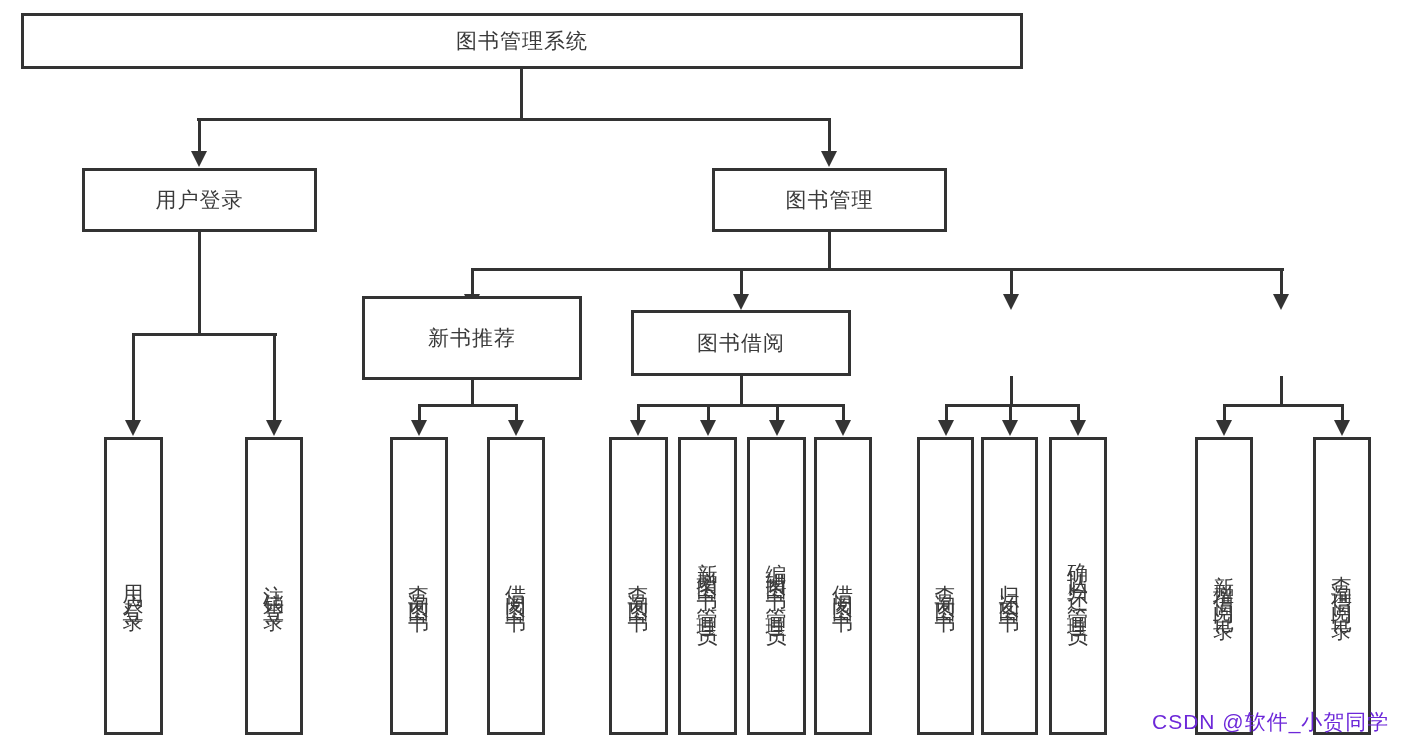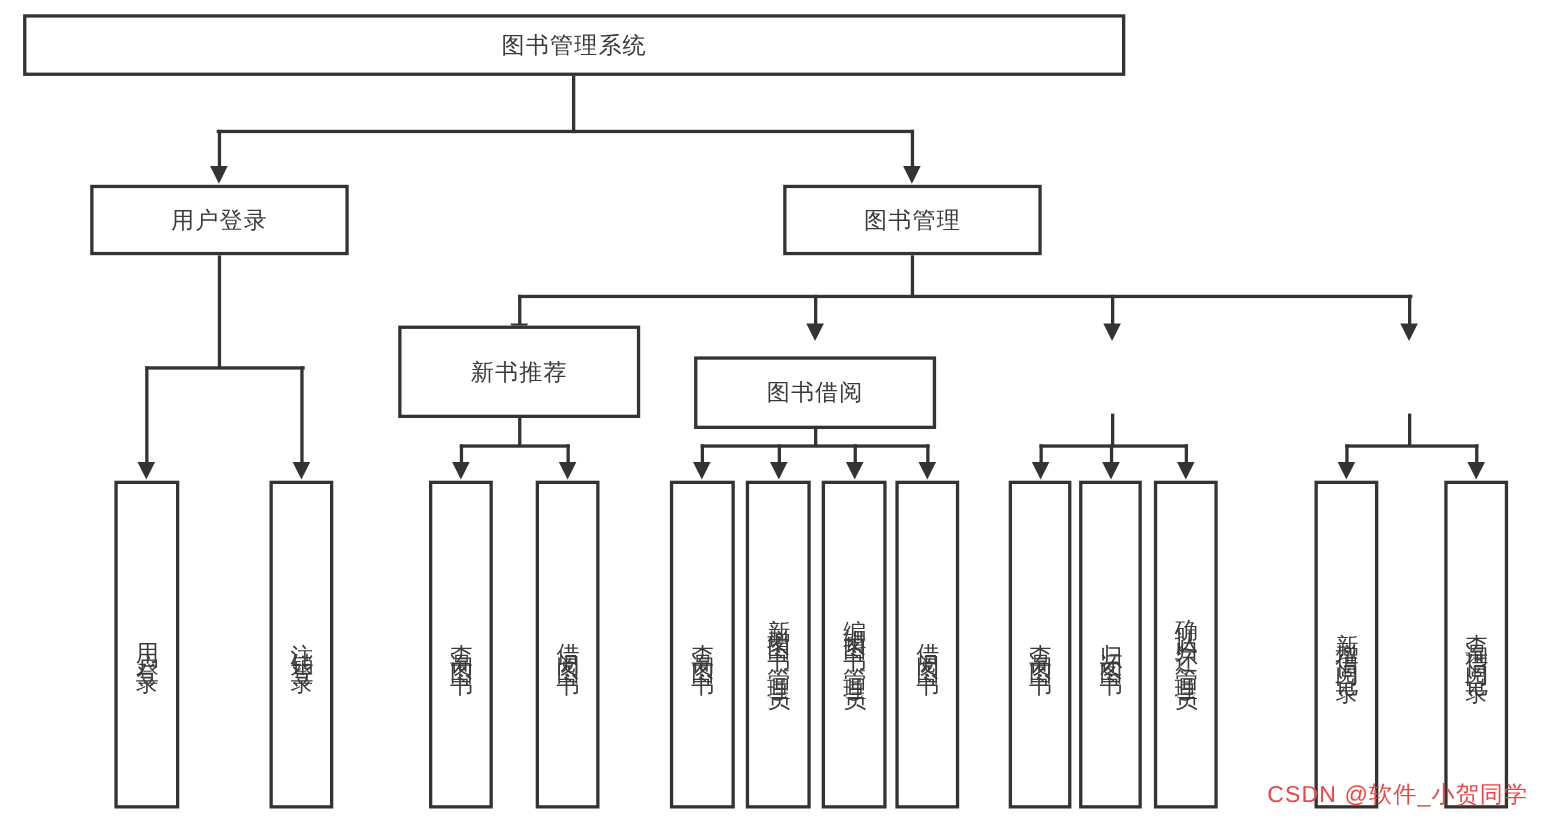--- a/index.html
+++ b/index.html
@@ -50,21 +50,21 @@
     height: 0;
     border-left: 8px solid transparent;
     border-right: 8px solid transparent;
     border-top: 16px solid #333333;
   }
   #watermark {
     position: absolute;
     left: 1152px;
     top: 708px;
     font-size: 21px;
-    color: #ef4444;
+    color: #6d28d9;
     letter-spacing: 1px;
     z-index: 5;
     white-space: nowrap;
   }
 </style>
 </head>
 <body>
 
 <div id="stage">
 
@@ -87,21 +87,21 @@
   <div class="ln" style="left:828px; top:232px; width:3px; height:38px;"></div>
   <div class="ln" style="left:471px; top:268px; width:813px; height:3px;"></div>
   <div class="arr" style="left:471px; top:268px; height:27px;"></div>
   <div class="arr" style="left:740px; top:268px; height:27px;"></div>
   <div class="arr" style="left:1010px; top:268px; height:27px;"></div>
   <div class="arr" style="left:1280px; top:268px; height:27px;"></div>
 
   <div class="box" style="left:362px; top:296px; width:220px; height:84px;justify-content:center;">
     <span>新书推荐</span>
   </div>
-  <div class="box" style="left:631px; top:324px; width:220px; height:66px;">
+  <div class="box" style="left:631px; top:310px; width:220px; height:66px;">
     <span>图书借阅</span>
   </div>
 
   <div class="ln" style="left:198px; top:232px; width:3px; height:103px;"></div>
   <div class="ln" style="left:132px; top:333px; width:145px; height:3px;"></div>
   <div class="arr" style="left:132px; top:333px; height:88px;"></div>
   <div class="arr" style="left:273px; top:333px; height:88px;"></div>
 
   <div class="ln" style="left:471px; top:376px; width:3px; height:30px;"></div>
   <div class="ln" style="left:418px; top:404px; width:100px; height:3px;"></div>

